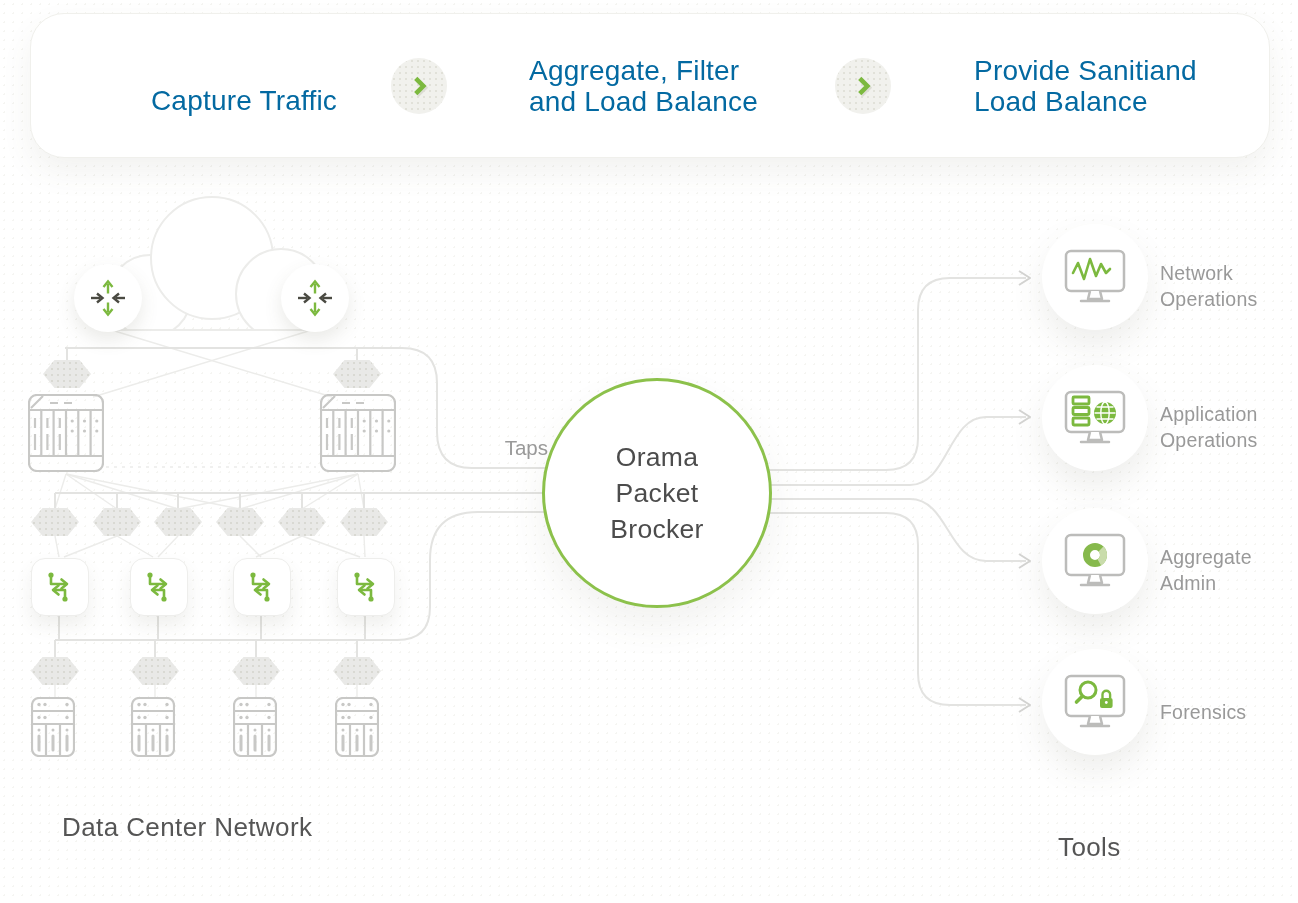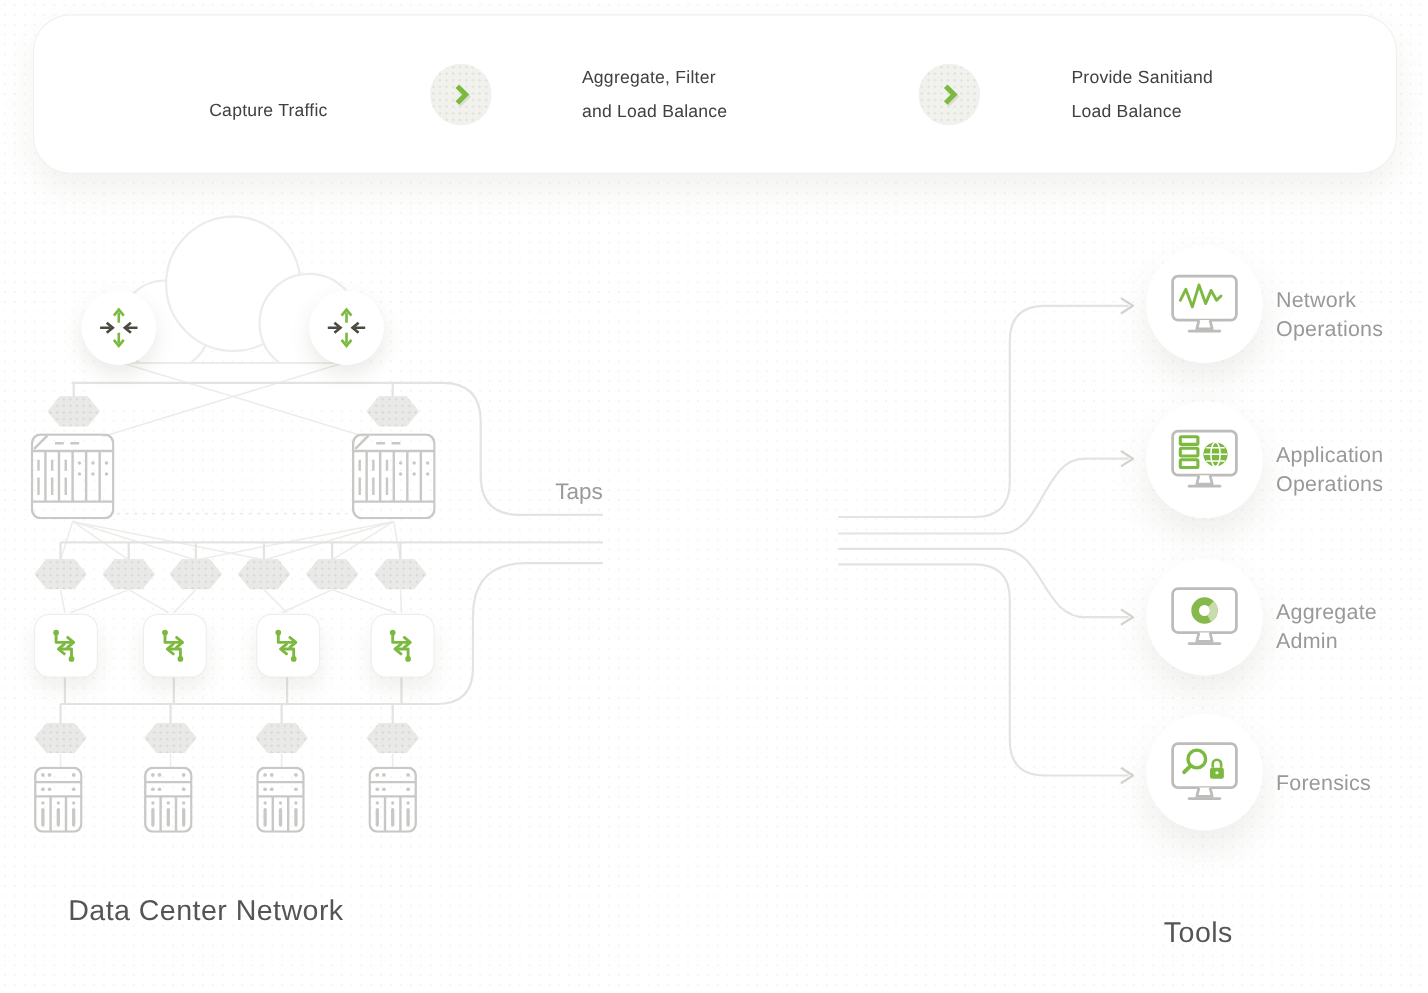--- a/index.html
+++ b/index.html
@@ -10,21 +10,21 @@
     background-image:radial-gradient(#f5f5f2 1px,transparent 1px);
     background-size:9px 9px;
   }
   .abs{position:absolute;}
   
   .banner{
     left:30px;top:13px;width:1238px;height:143px;border-radius:34px;
     background:#fff;border:1px solid #f0f0ec;
     box-shadow:0 14px 30px rgba(90,90,70,.08);
   }
-  .step{font-size:16px;line-height:31px;color:#404040;letter-spacing:.2px;}
+  .step{font-size:28px;line-height:31px;color:#0369a1;letter-spacing:.2px;}
   .pre{white-space:pre-line;}
   .chev-circle{
     width:56px;height:56px;border-radius:50%;
     background:#f1f1ed;
     background-image:radial-gradient(#e1e1d9 1px,transparent 1px);
     background-size:6px 6px;
     display:flex;align-items:center;justify-content:center;
   }
   
   .circle-node{background:#fff;border-radius:50%;display:flex;align-items:center;justify-content:center;}
@@ -345,20 +345,25 @@
         <circle cx="14" cy="20.5" r="1.7"></circle>
         <circle cx="36" cy="20.5" r="1.7"></circle>
       <circle cx="8" cy="33" r="1.5"></circle>
         <circle cx="22" cy="33" r="1.5"></circle>
         <circle cx="36" cy="33" r="1.5"></circle>
       </g>
     <path stroke="#c8c8c6" stroke-width="3" stroke-linecap="round" d="M 8 39 V 53 M 22 39 V 53 M 36 39 V 53"></path>
   </svg>
 
   <div class="abs taps" style="left:452px;top:436px;">Taps</div>
+  <div class="abs circle-node broker" style="left:542px;top:378px;">
+    <div class="broker-text pre">Orama
+Packet
+Brocker</div>
+  </div>
 
   <div class="abs circle-node tool" style="left:1042px;top:224px;">
     <svg width="64" height="58" viewBox="0 0 64 58">
       <rect class="mon" x="3" y="3" width="58" height="40" rx="5"></rect>
       <path class="mon" d="M 27 43 L 25 51 H 39 L 37 43"></path>
       <path class="mon" stroke-linecap="round" d="M 18 53 H 46"></path>
       <path class="grn" stroke-width="2.6" stroke-linejoin="round" stroke-linecap="round" d="M 10 25 L 15 15 L 21 31 L 27 11 L 33 28 L 38 16 L 43 25 L 47 21"></path>
     </svg>
   </div>
   <div class="abs circle-node tool" style="left:1042px;top:365px;">

